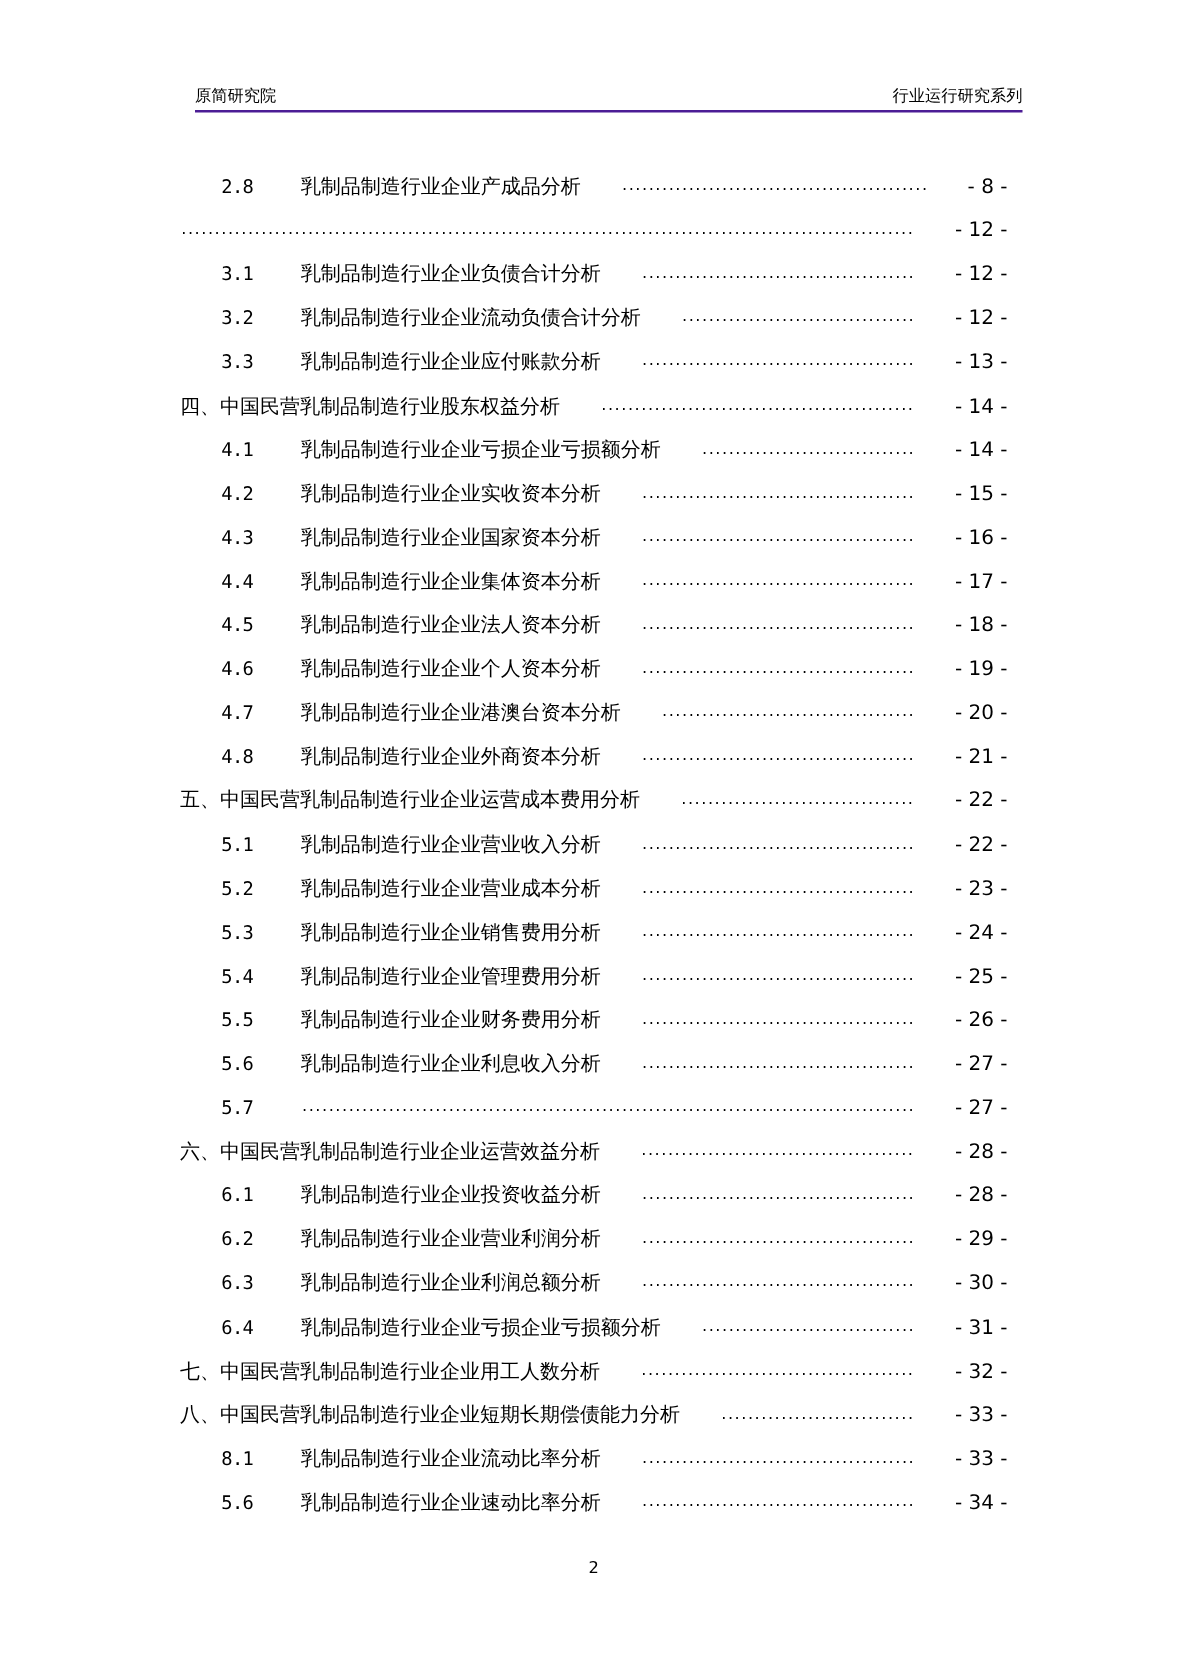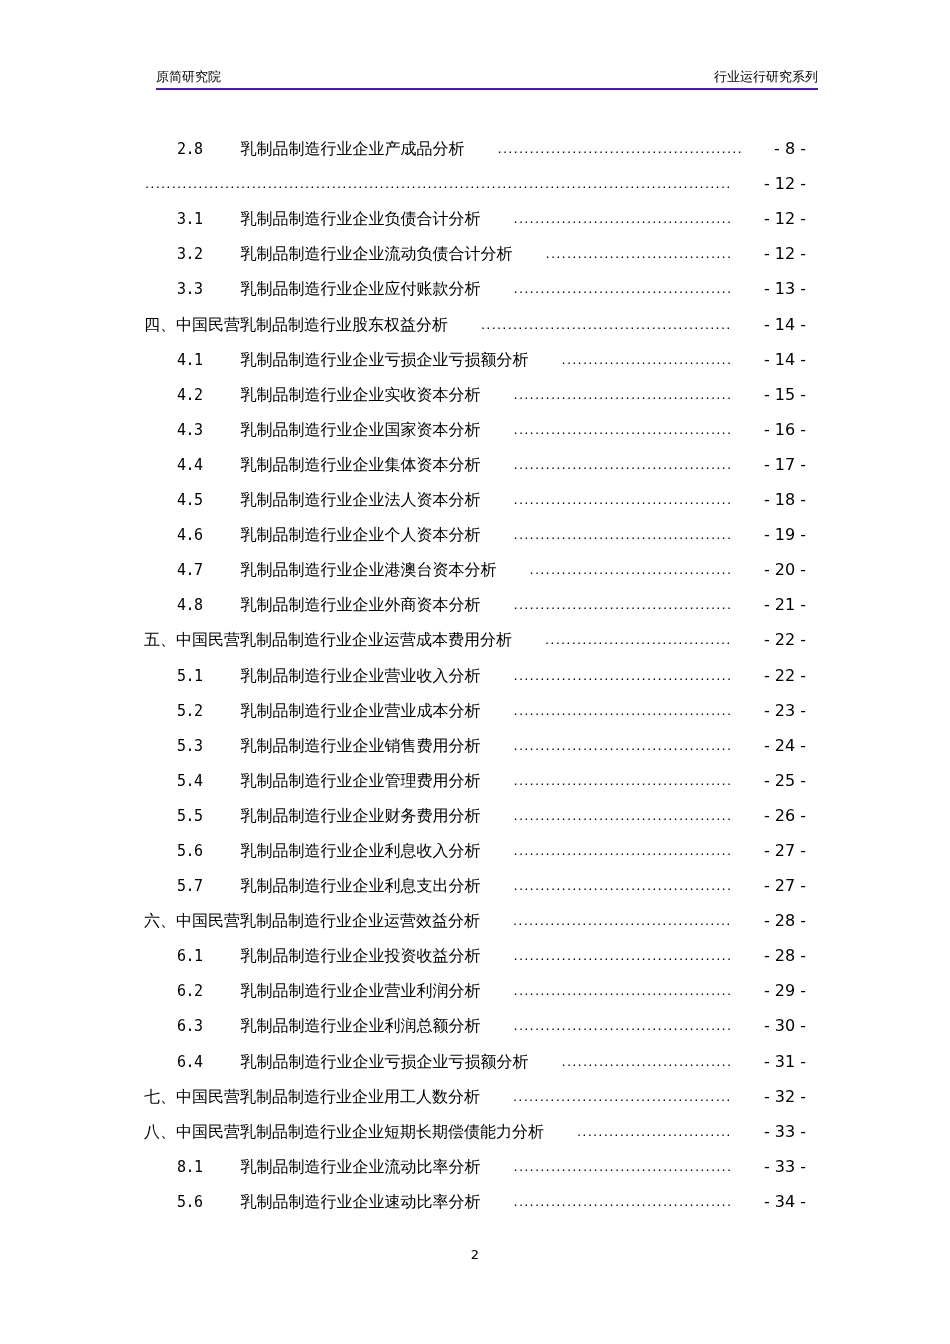--- a/index.html
+++ b/index.html
@@ -144,21 +144,20 @@
       <span class="page">- 26 -</span>
     </li>
     <li class="lvl2">
       <span class="num">5.6</span>
       <span class="title">乳制品制造行业企业利息收入分析</span>
       <span class="dots"></span>
       <span class="page">- 27 -</span>
     </li>
     <li class="lvl2">
       <span class="num">5.7</span>
-      <span class="title">乳制品制造行业企业利息支出分析</span>
       <span class="dots"></span>
       <span class="page">- 27 -</span>
     </li>
     <li class="lvl1">
       <span class="title">六、中国民营乳制品制造行业企业运营效益分析</span>
       <span class="dots"></span>
       <span class="page">- 28 -</span>
     </li>
     <li class="lvl2">
       <span class="num">6.1</span>

